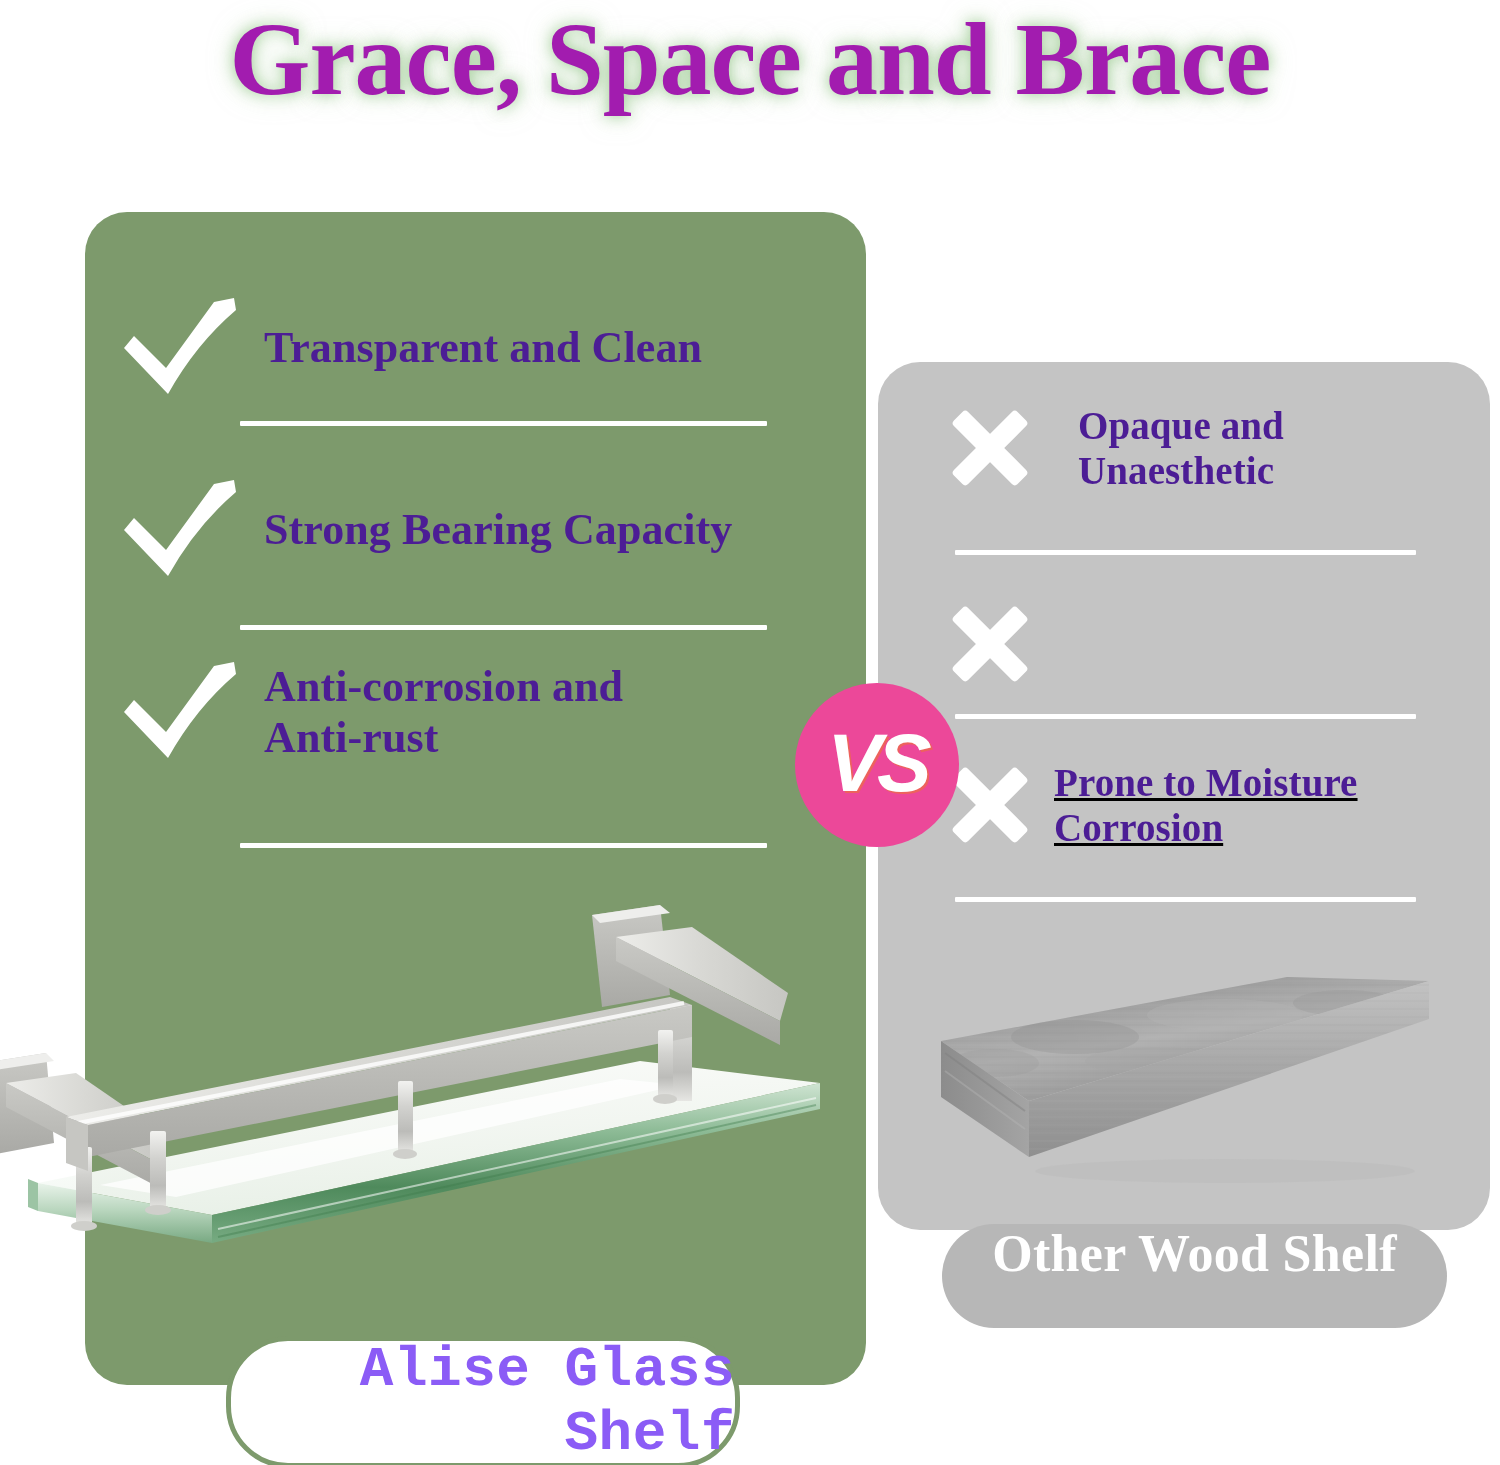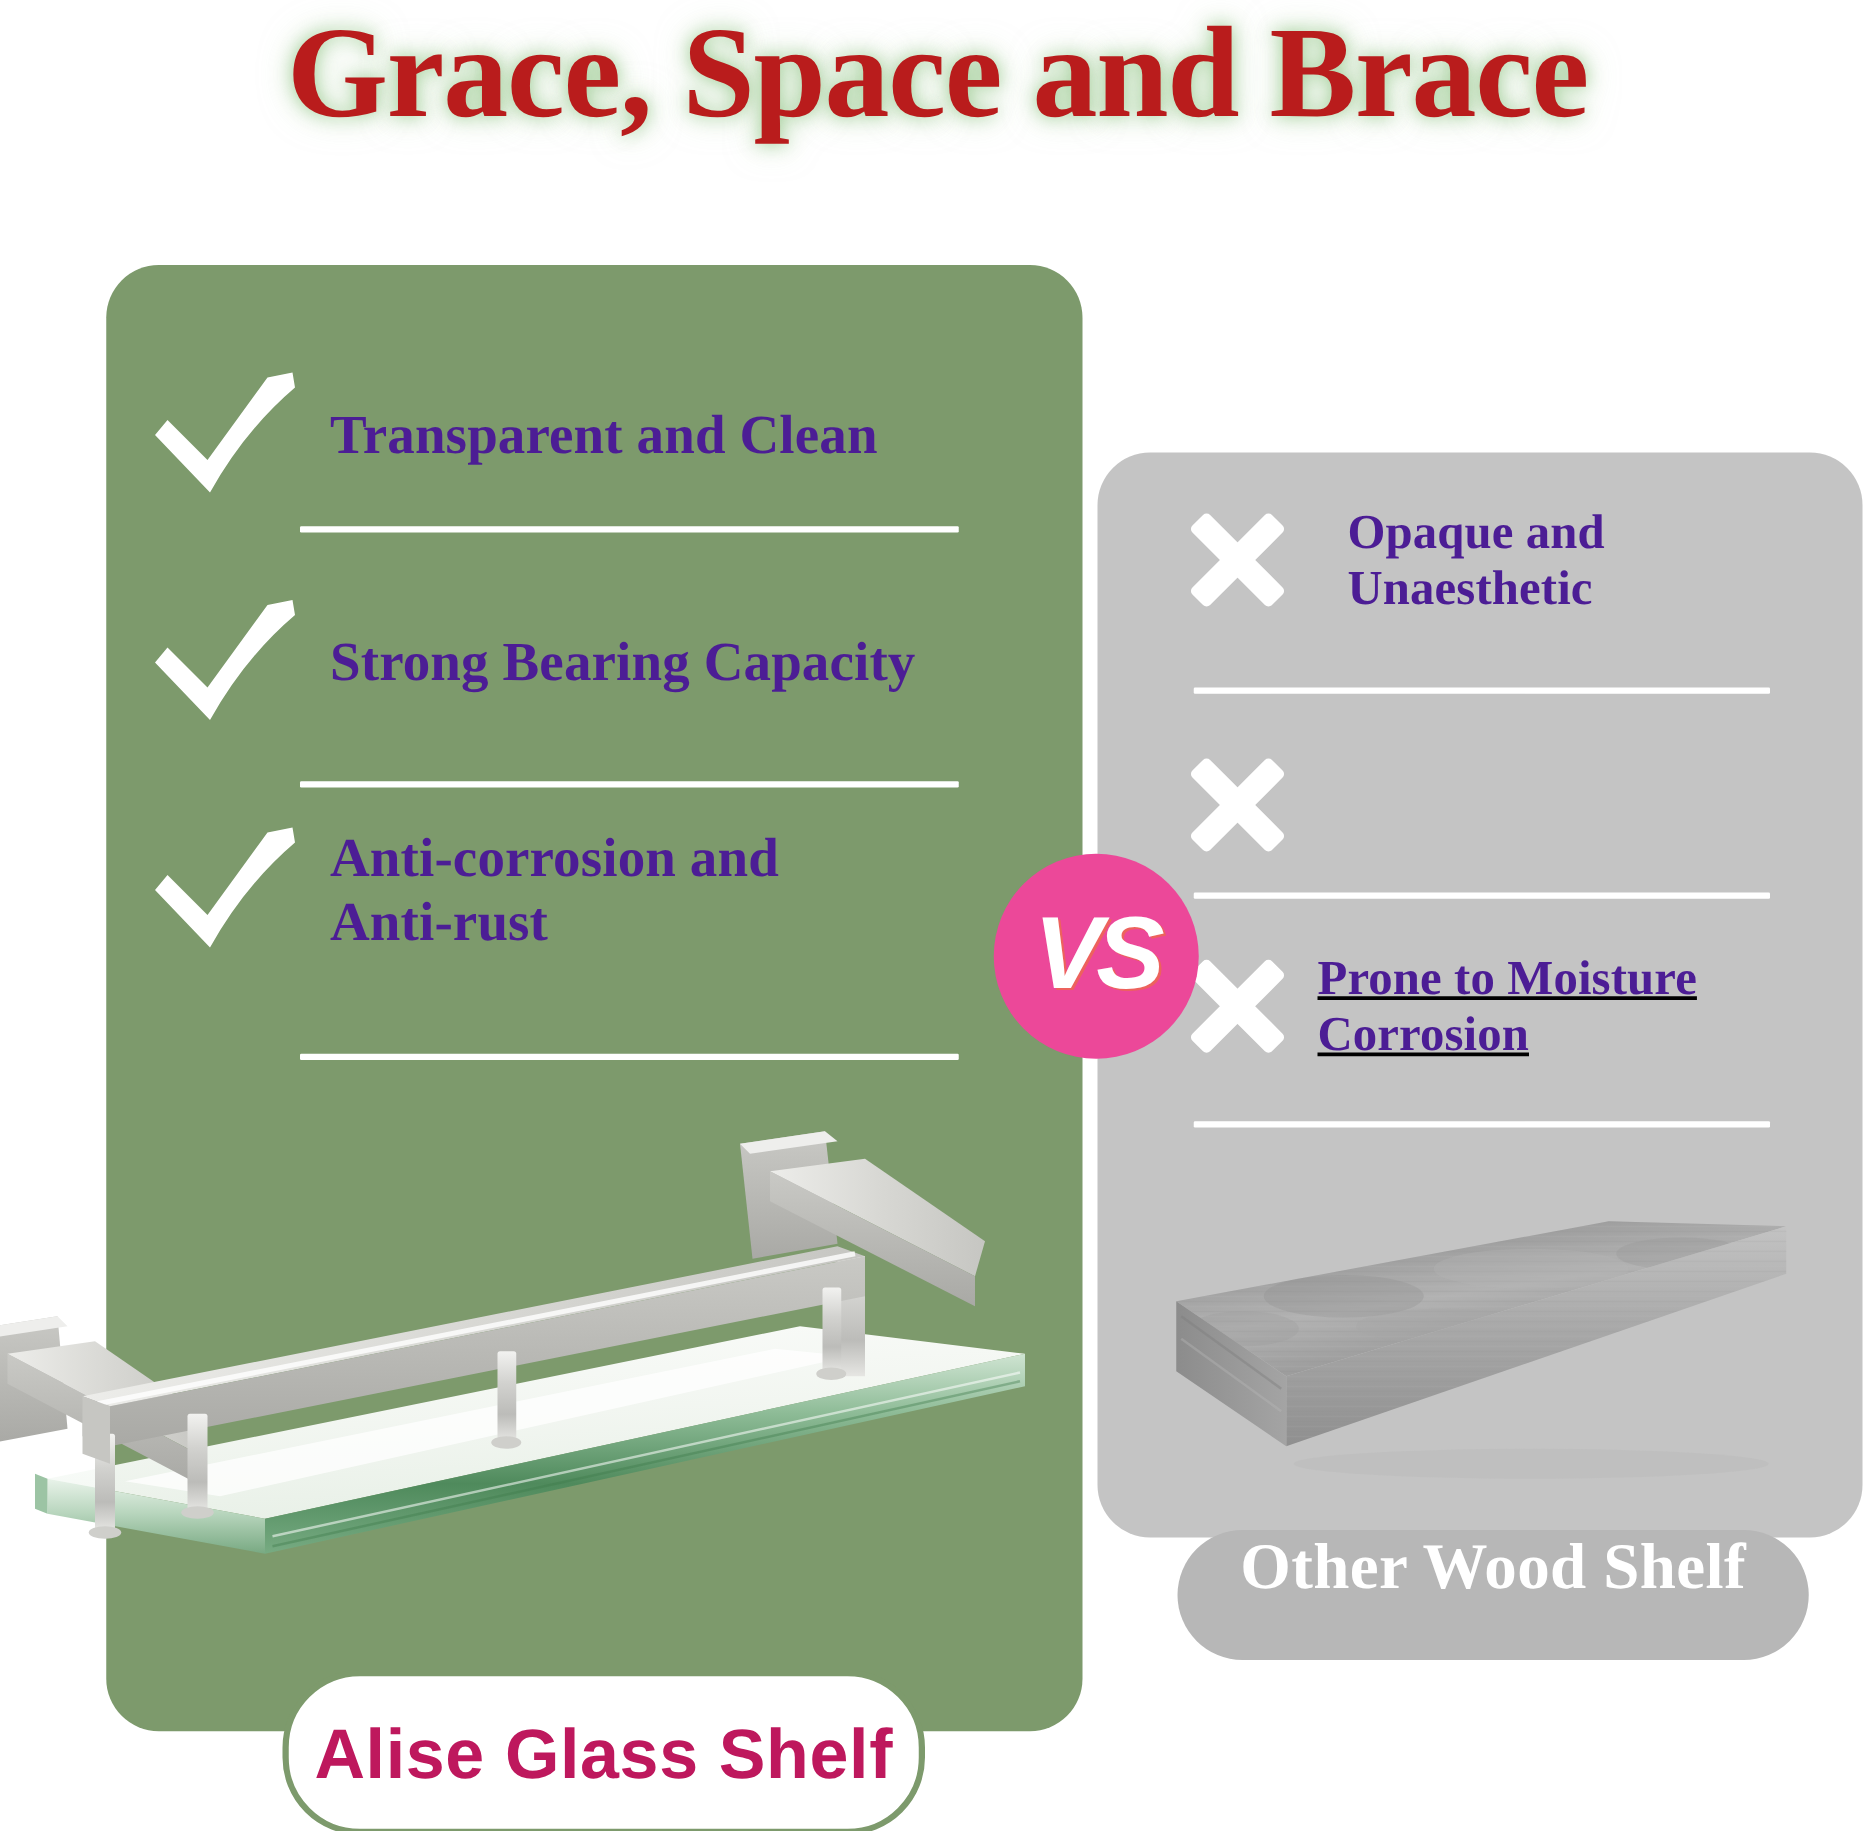--- a/index.html
+++ b/index.html
@@ -15,21 +15,21 @@
 
   
   .title {
     position: absolute;
     top: 4px; left: 0; width: 1500px;
     text-align: center;
     font-family: "Liberation Serif", "DejaVu Serif", serif;
     font-weight: bold;
     font-size: 104px;
     line-height: 1.05;
-    color: #b91c1c;
+    color: #a21caf;
     letter-spacing: -1px;
     text-shadow:
       0 0 14px rgba(150, 200, 140, 0.85),
       0 0 26px rgba(170, 210, 160, 0.55),
       2px 3px 2px rgba(255,255,255,0.6);
     white-space: nowrap;
   }
 
   
   .panel-green {
@@ -133,22 +133,22 @@
     position: absolute;
     left: 226px; top: 1336px;
     width: 504px; height: 122px;
     background: #ffffff;
     border: 5px solid #7d9a6c;
     border-radius: 62px;
     z-index: 30;
     display: flex; align-items: center; justify-content: center;
   }
   .pill-glass .label {
-    color: #be185d;
-    font-family: Liberation Sans, sans-serif;
+    color: #8b5cf6;
+    font-family: Liberation Mono, monospace;
     font-weight: bold;
     font-size: 56px;
     letter-spacing: .5px;
     text-align: right;
   }
   .pill-wood {
     position: absolute;
     left: 942px; top: 1224px;
     width: 505px; height: 104px;
     background: #b7b7b7;

